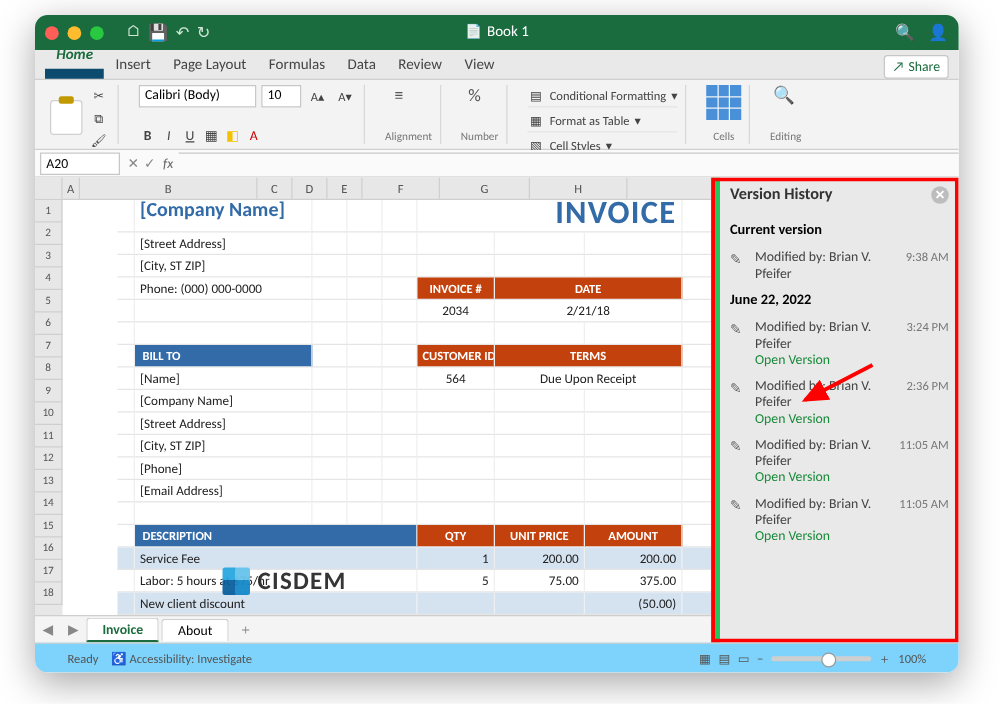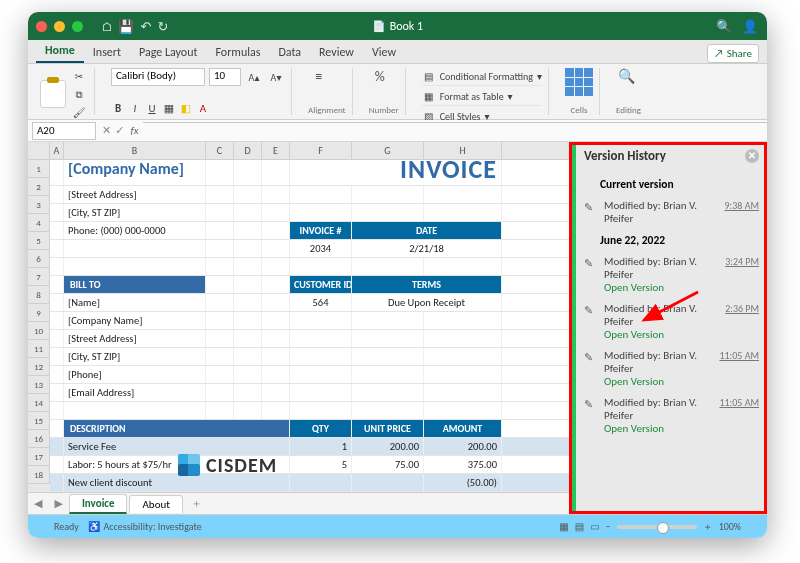--- a/index.html
+++ b/index.html
@@ -33,21 +33,21 @@
   .tb-title span.doc::before{content:"📄"; font-size:11px; margin-right:4px; opacity:.9;}
   .tb-right { margin-left:auto; display:flex; gap:10px; font-size:13px; color:#cfe6d6;}
   .tabs {
     height:24px; background:#e9e9e9;
     border-bottom:1px solid #cfcfcf;
     display:flex; align-items:flex-end;
     padding:0 8px;
     font-size:12px; color:#444;
   }
   .tabs .tab{ padding:4px 9px; cursor:pointer;}
-  .tabs .tab.active{ color:#1a6b3d; font-weight:700; border-bottom:2px solid #0c4a6e; }
+  .tabs .tab.active{ color:#1a6b3d; font-weight:700; border-bottom:8px solid #0c4a6e;font-style:italic; }
   .tabs .share-btn{ margin-left:auto; background:#fff; border:1px solid #c7c7c7; border-radius:3px;
     font-size:11px; padding:2px 6px; display:flex; align-items:center; gap:3px; color:#1a6b3d;}
   .ribbon {
     height:56px; background:#f3f3f3; border-bottom:1px solid #cfcfcf;
     display:flex; align-items:stretch; padding:4px 6px; gap:10px;
   }
   .group { display:flex; flex-direction:column; justify-content:space-between; padding:0 6px; border-right:1px solid #d8d8d8; }
   .group:last-child{border-right:none;}
   .group .grow{display:flex; gap:4px; align-items:center;}
   .group-label{ font-size:9px; color:#777; text-align:center; }
@@ -70,43 +70,43 @@
   .fx-label{font-style:italic; color:#666; margin-right:4px;}
   .formula{flex:1; border-top:1px solid #c7c7c7; height:18px;}
   .content { flex:1; display:flex; overflow:hidden; position:relative;}
   .sheet-wrap{ flex:1; display:flex; flex-direction:column; overflow:hidden;}
   .headers-row{ display:flex; height:18px; background:#e7e7e7; font-size:10px; color:#555; border-bottom:1px solid #cfcfcf;}
   .corner{width:22px; border-right:1px solid #cfcfcf; background:#e7e7e7;}
   .col-h{ border-right:1px solid #cfcfcf; text-align:center; line-height:18px;}
   .grid-body{ flex:1; display:flex; overflow:hidden;}
   .rown-col{ width:22px; background:#e7e7e7; font-size:9px; color:#555; text-align:center;}
   .rown-col div{ height:18px; line-height:18px; border-bottom:1px solid #cfcfcf; border-right:1px solid #cfcfcf;}
-  .cells{ flex:1; position:relative; font-size:10.5px; color:#222; overflow:hidden;}
+  .cells{ flex:1; position:relative; font-size:10.5px; color:#222; overflow:hidden;padding-left:44px;}
   .row{ display:flex; height:18px; border-bottom:1px solid #e5e5e5;}
   .cell{ border-right:1px solid #efefef; padding:0 4px; line-height:18px; overflow:hidden; white-space:nowrap;}
-  .band{ background:#0369a1; color:#fff; font-weight:700; font-size:10px; text-align:center;}
+  .band{ background:#c2410c; color:#fff; font-weight:700; font-size:10px; text-align:center;}
   .band2{ background:#326ba8; color:#fff; font-weight:700; font-size:10px;}
   .ltband{ background:#d5e2f0; }
   .company{ color:#326ba8; font-weight:700; font-size:16px;}
   .invoice{ color:#326ba8; font-weight:700; font-size:26px; text-align:right; letter-spacing:1px;}
   .panel{
     width:198px; border-left:7px solid #22c55e;
     background:#e9e9e9; position:relative;
     outline:3px solid red; outline-offset:-3px;
     display:flex; flex-direction:column;
     font-size:11px;
   }
   .panel-h{ display:flex; align-items:center; padding:6px 8px; font-size:13px; font-weight:600; color:#333;}
   .panel-h .close{ margin-left:auto; width:14px; height:14px; border-radius:50%; background:#bdbdbd; color:#fff; font-size:10px; display:flex; align-items:center; justify-content:center;}
   .panel-body{ padding:4px 8px; overflow:hidden;}
-  .sect-title{ font-weight:700; font-size:11.5px; margin:4px 16px 4px;}
+  .sect-title{ font-weight:700; font-size:11.5px; margin:4px 0 4px;}
   .ver-item{ display:flex; gap:6px; padding:4px 0; }
   .ver-item .pico{ width:14px; font-size:11px; color:#666; margin-top:2px; }
   .ver-item .vtext{ flex:1; color:#444;}
-  .ver-item .time{ color:#777; font-size:10px; white-space:nowrap;text-decoration:underline;}
+  .ver-item .time{ color:#777; font-size:10px; white-space:nowrap;}
   .open-link{ color:#1a8a3a; font-size:11px; }
   .arrow{ position:absolute; left:62px; top:146px; pointer-events:none;}
   .status-bar{ height:24px; background:#7dd3fc; border-top:1px solid #cfcfcf; display:flex; align-items:center; font-size:10px; color:#555; padding:0 26px; gap:10px;}
   .status-bar .views{margin-left:auto; display:flex; gap:6px; align-items:center;}
   .slider{ width:80px; height:4px; background:#cfcfcf; border-radius:3px; position:relative;}
   .slider::after{content:""; position:absolute; left:40px; top:-3px; width:10px; height:10px; background:#fff; border:1px solid #999; border-radius:50%;}
   .sheet-tabs{ height:22px; background:#f4f4f4; border-top:1px solid #cfcfcf; display:flex; align-items:center; font-size:11px;}
   .sheet-tabs .nav{ padding:0 6px; color:#888;}
   .sheet-tab{ padding:2px 12px; border:1px solid #cfcfcf; border-bottom:none; background:#fff; border-radius:3px 3px 0 0; margin-right:2px;}
   .sheet-tab.active{ background:#fff; color:#1a6b3d; font-weight:600; border-bottom:2px solid #1a6b3d;}

